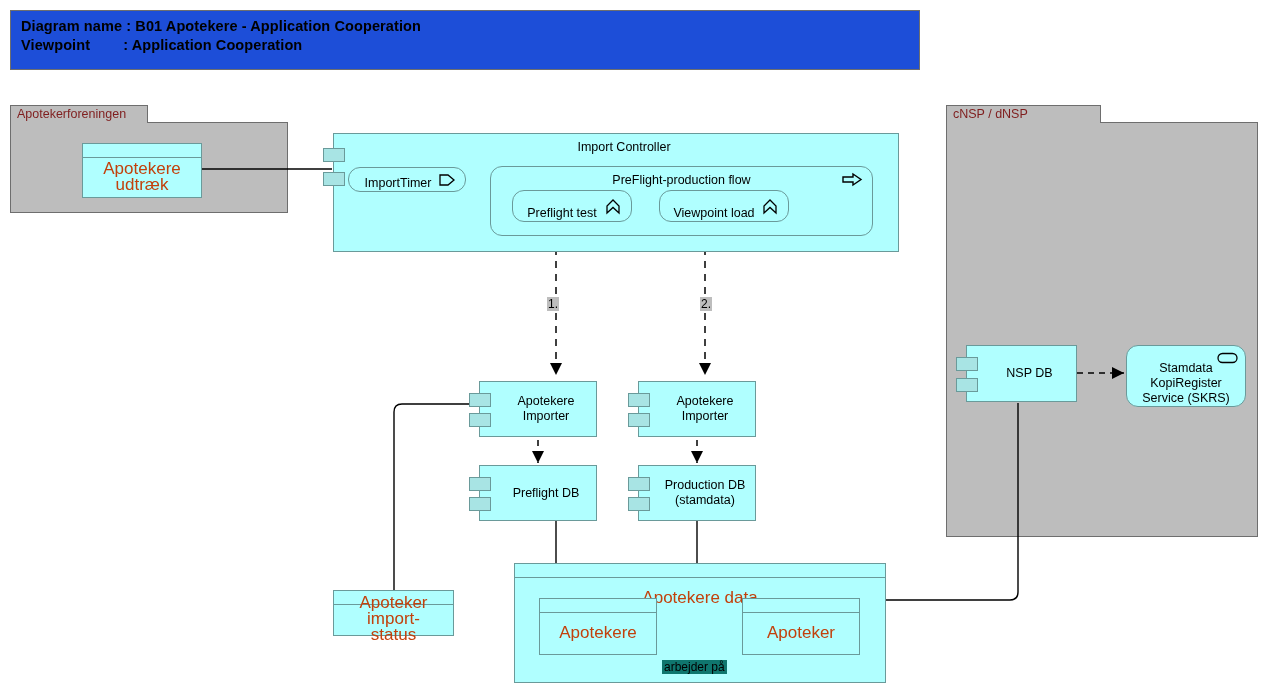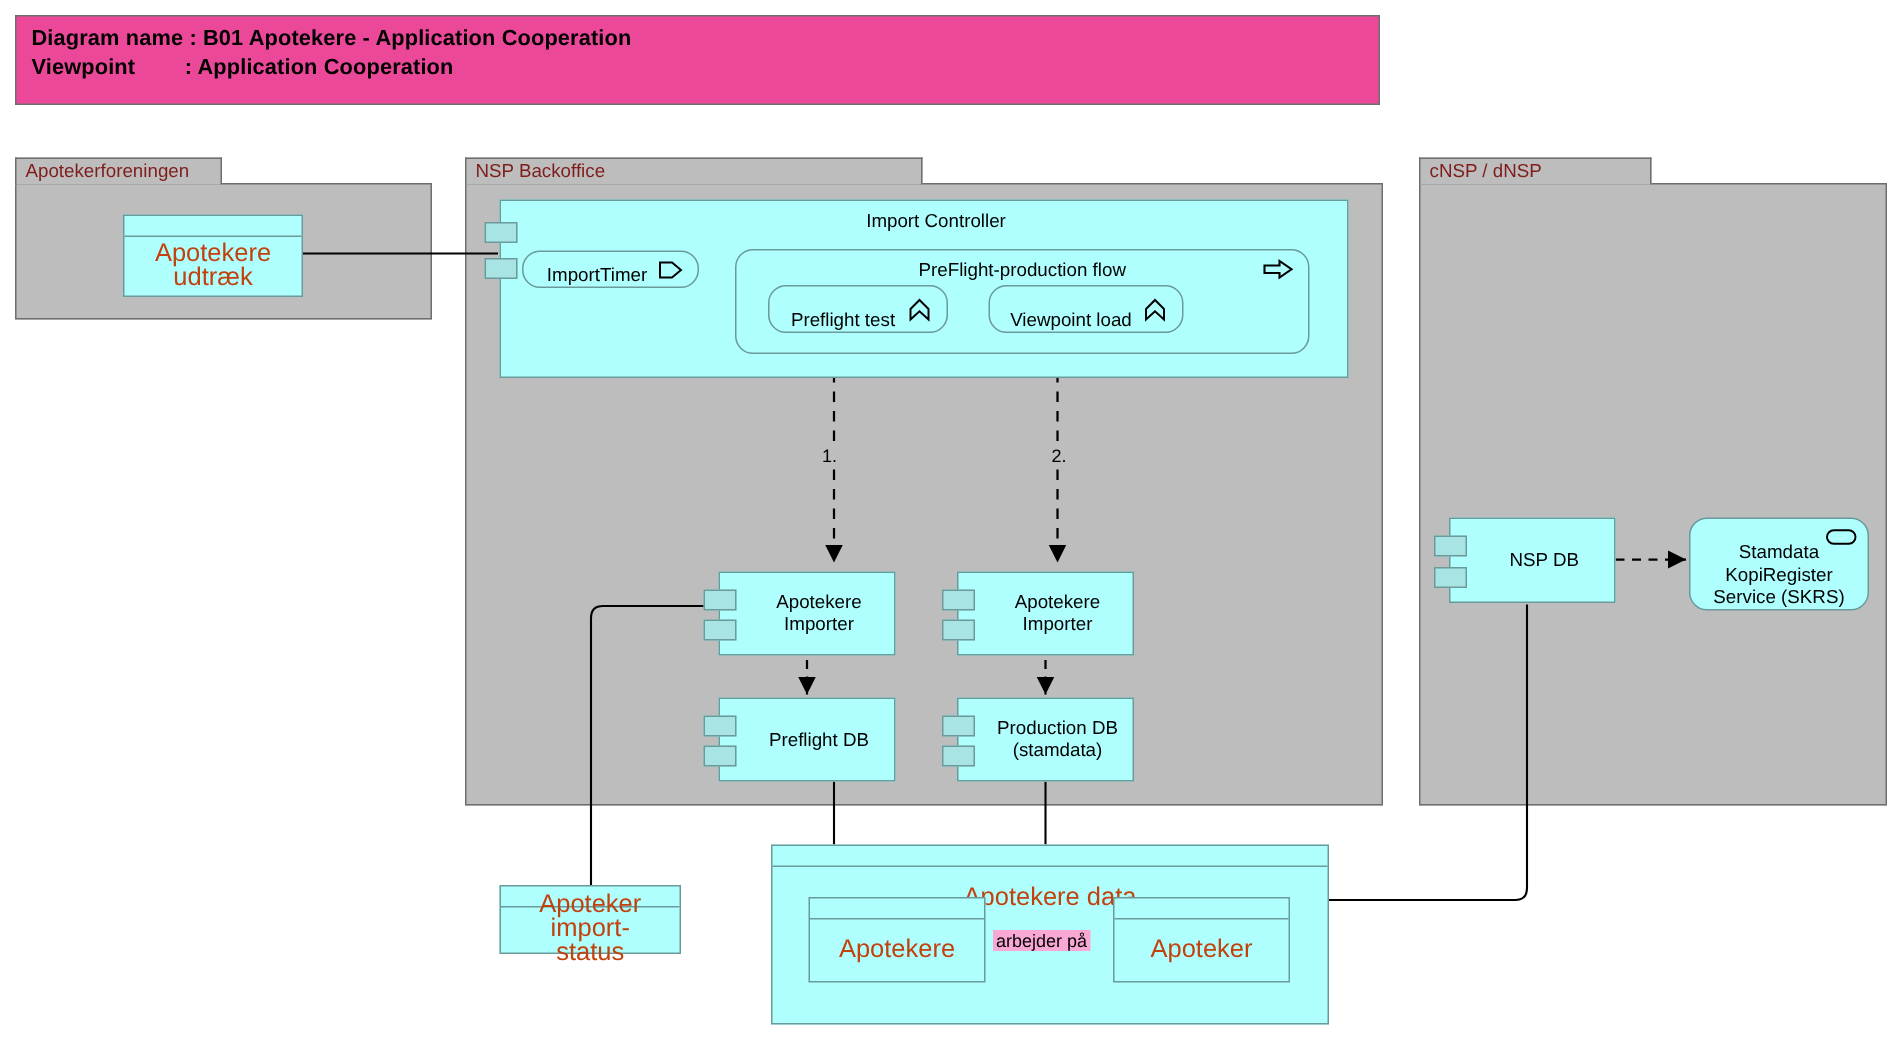--- a/index.html
+++ b/index.html
@@ -18,21 +18,21 @@
     position: absolute;
     left: 0; top: 0;
     width: 1269px;
     height: 693px;
   }
   
   .title-block {
     position: absolute;
     left: 10px; top: 10px;
     width: 910px; height: 60px;
-    background: #ec4899;
+    background: #1d4ed8;
     border: 1px solid #6e6e6e;
     box-sizing: border-box;
     padding: 6px 0 0 10px;
     font-weight: bold;
     font-size: 14.5px;
     color: #000;
     line-height: 19px;
     letter-spacing: 0.1px;
   }
   .title-row { white-space: pre; }
@@ -148,41 +148,37 @@
   .dataobj.top-label > .label { padding-top: 26px; }
 
   .edge-label {
     position: absolute;
     font-size: 12px;
     color: #000;
     background: transparent;
     white-space: nowrap;
   }
   .edge-label.onbg { background: #bdbdbd; padding: 0 1px; }
-  .edge-label.oncyan { background: #f9a8d4; padding: 0 2px; }
+  .edge-label.oncyan { background: #0f766e; padding: 0 2px; margin-top: 40px; }
 </style>
 </head>
 <body>
 
 <div id="canvas">
 
   <div class="title-block">
     <div class="title-row">Diagram name : B01 Apotekere - Application Cooperation</div>
     <div class="title-row">Viewpoint        : Application Cooperation</div>
   </div>
 
   <div class="group" style="left:10px; top:105px; width:278px; height:108px;">
     <div class="group-tab" style="width:138px;">Apotekerforeningen</div>
     <div class="group-body"></div>
   </div>
 
-  <div class="group" style="left:310px; top:105px; width:612px; height:432px;">
-    <div class="group-tab" style="width:305px;">NSP Backoffice</div>
-    <div class="group-body"></div>
-  </div>
 
   <div class="group" style="left:946px; top:105px; width:312px; height:432px;">
     <div class="group-tab" style="width:155px;">cNSP / dNSP</div>
     <div class="group-body"></div>
   </div>
 
   <svg width="1269" height="693" style="position:absolute;left:0;top:0;pointer-events:none;">
     <defs>
       <marker id="arrowOpen" markerWidth="9" markerHeight="9" refX="8" refY="4.5" orient="auto">
         <path d="M0,0.5 L8,4.5 L0,8.5 z" fill="#000"></path>

